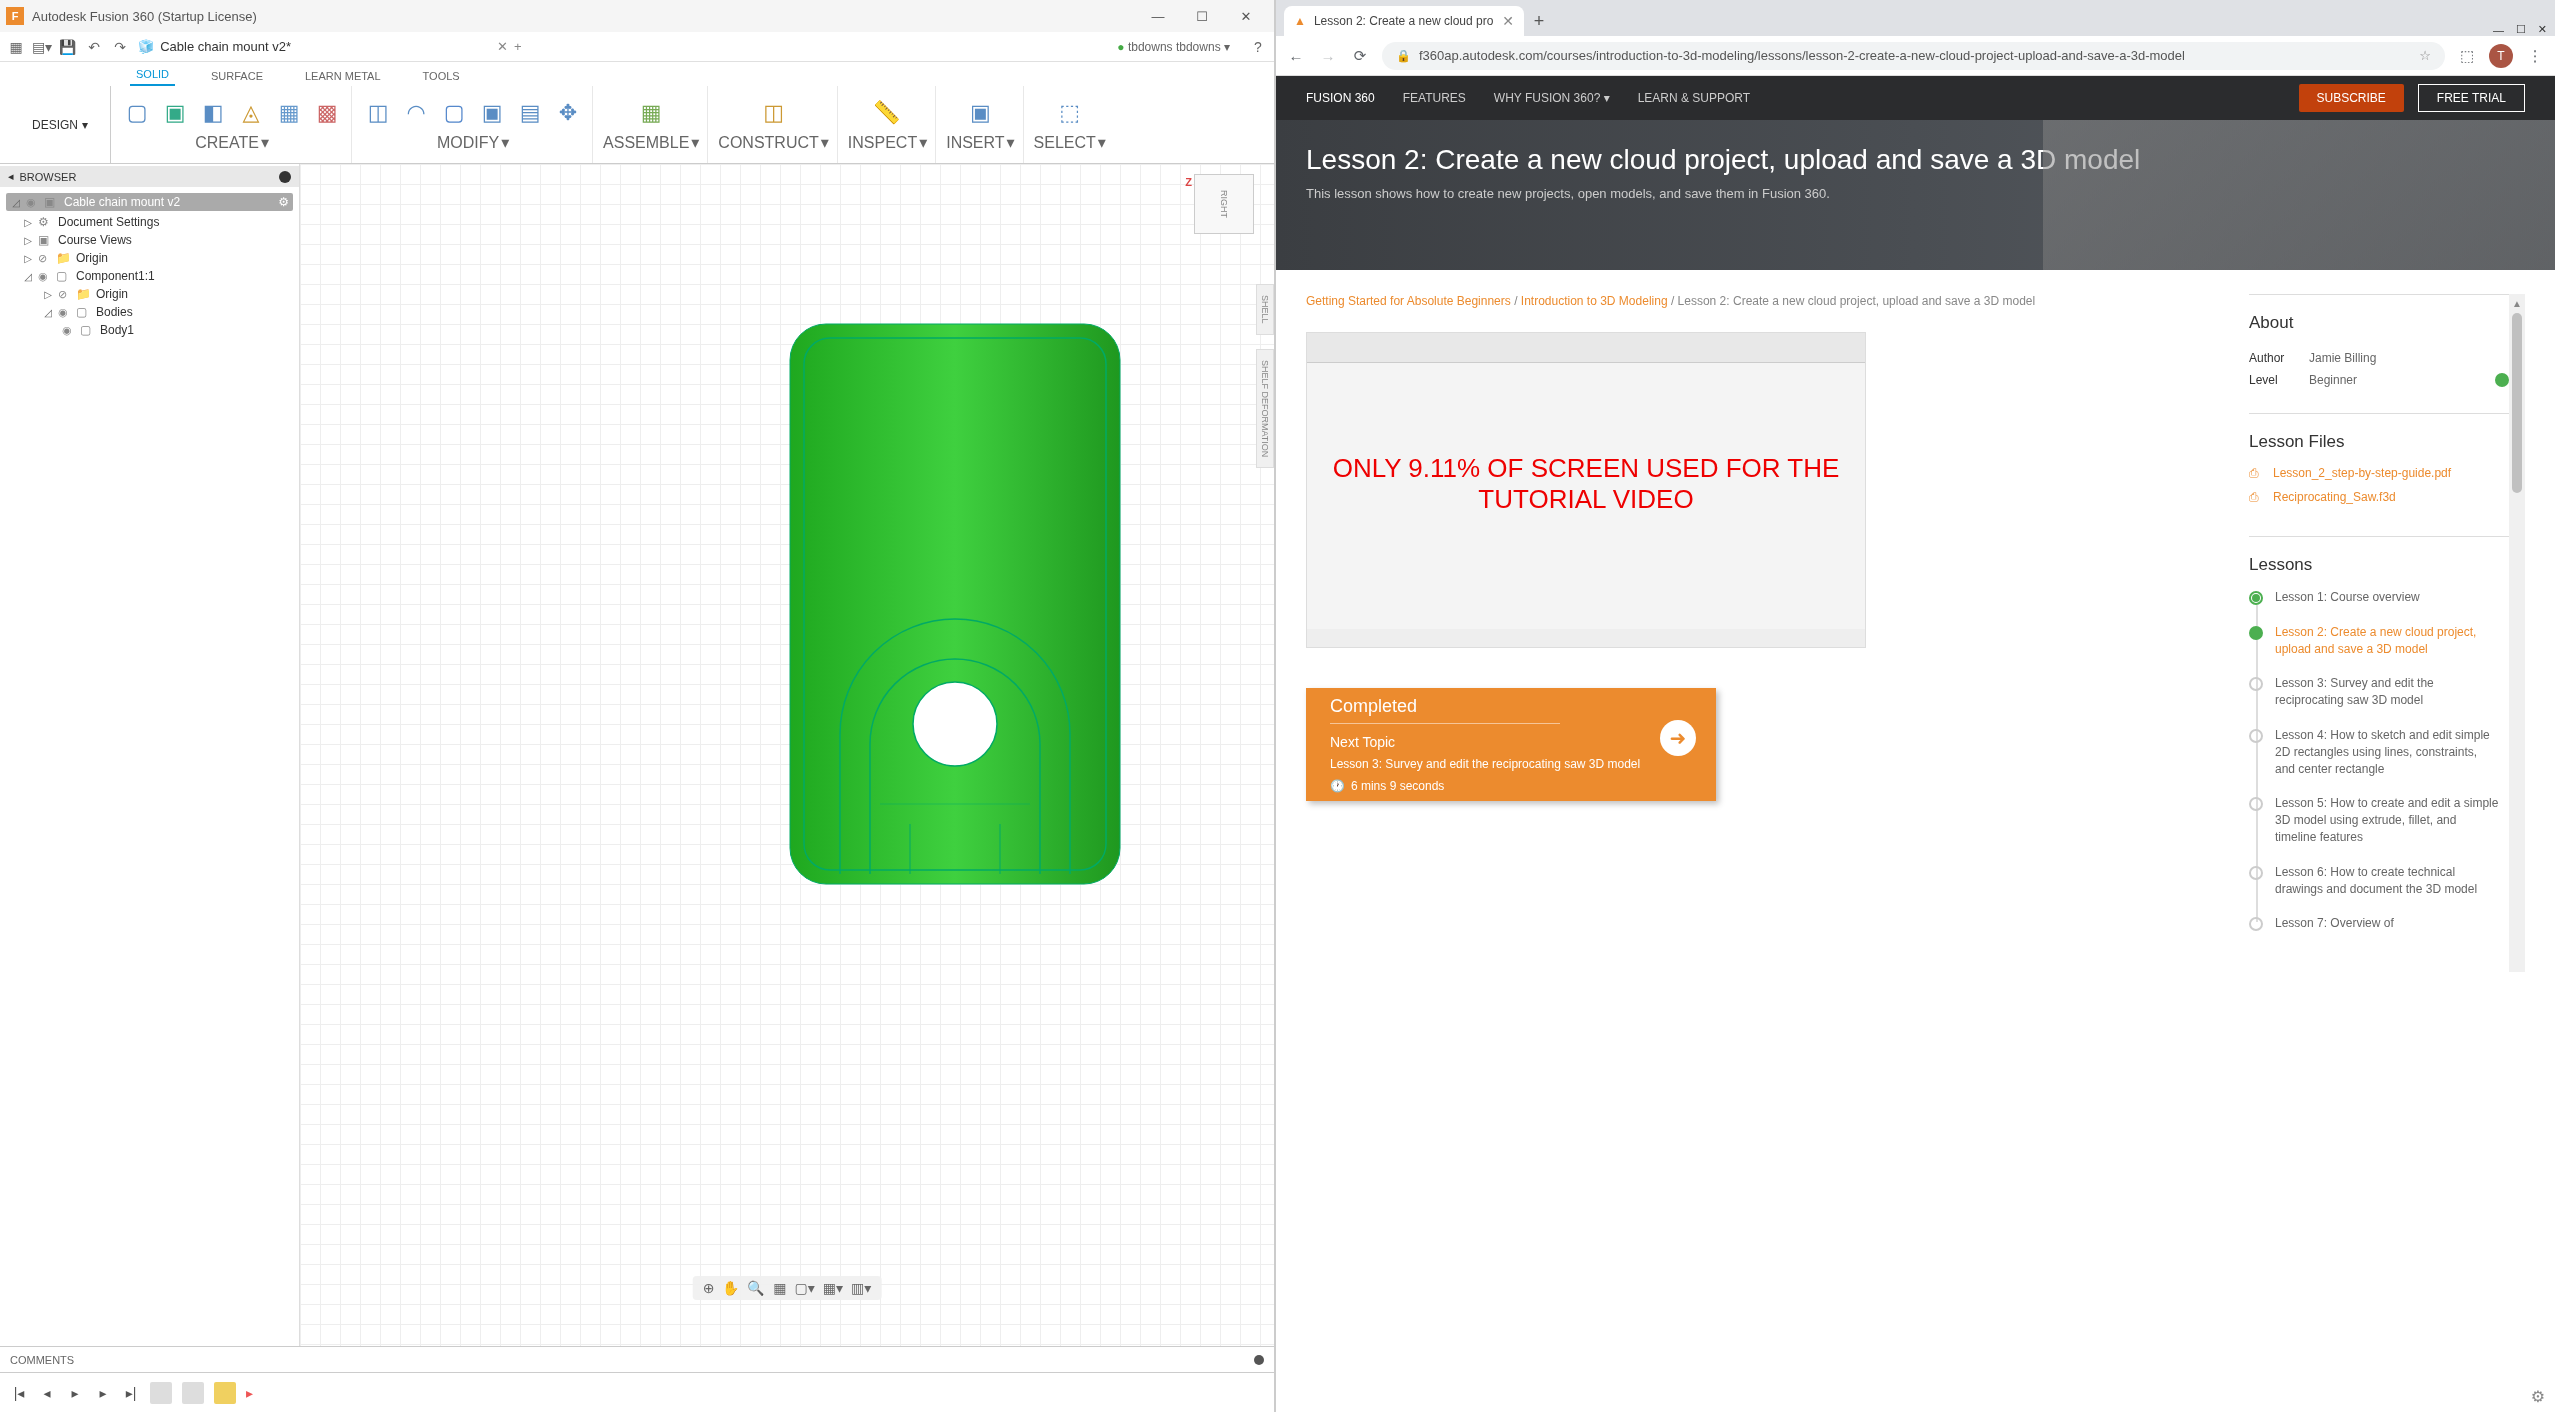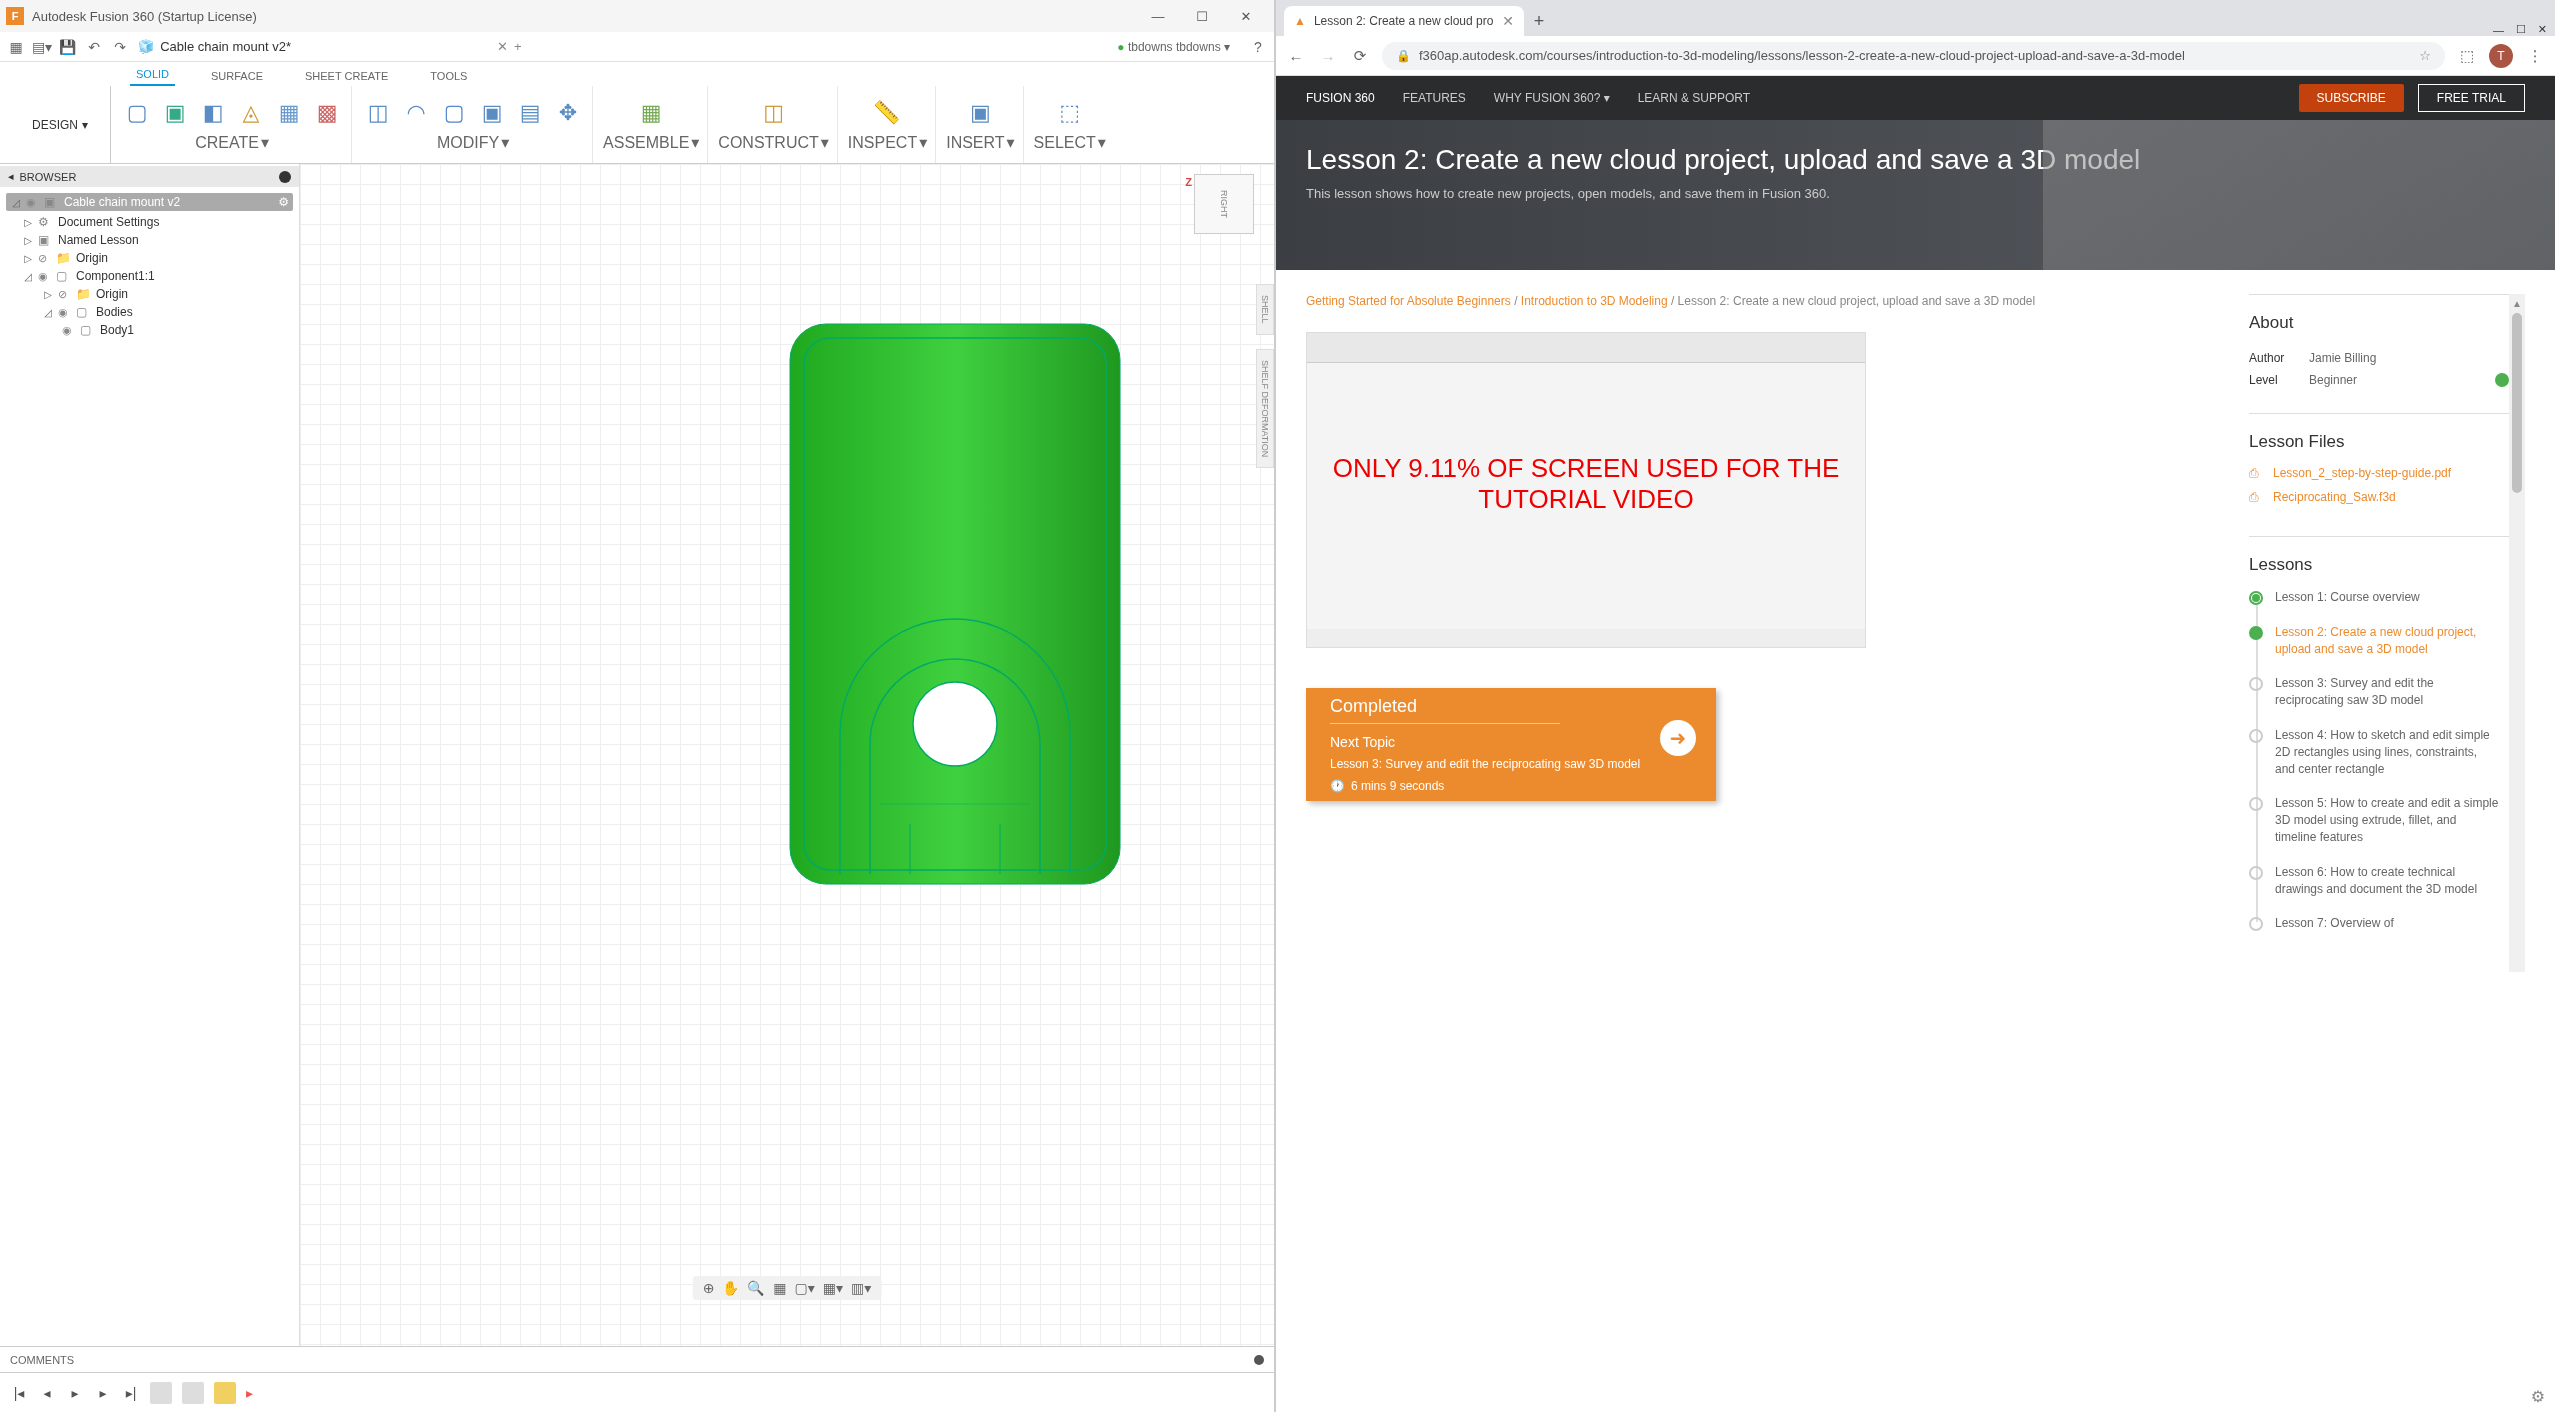--- a/index.html
+++ b/index.html
@@ -136,21 +136,21 @@
       <span style="margin-left:200px;color:#888">✕</span>
       <span style="color:#888">+</span>
     </div>
     <div class="f-qb-spacer"></div>
     <span class="f-user"><span style="color:#4a4">●</span> <span>tbdowns tbdowns</span> ▾</span>
     <span class="f-qb-icon">?</span>
   </div>
   <div class="f-ribbon-tabs">
     <span class="f-rtab active">SOLID</span>
     <span class="f-rtab">SURFACE</span>
-    <span class="f-rtab">SHEET CREATE</span>
+    <span class="f-rtab">LEARN METAL</span>
     <span class="f-rtab">TOOLS</span>
   </div>
   <div class="f-ribbon">
     <div class="f-rgroup" style="border-right:1px solid #ccc">
       <div class="f-design-btn"><span>DESIGN</span> ▾</div>
     </div>
     <div class="f-rgroup">
       <div class="f-rg-icons">
         <span class="f-ricon">▢</span>
         <span class="f-ricon" style="color:#3a8">▣</span>
@@ -217,21 +217,21 @@
         <div class="f-node">
             <span class="ind" style="width:14px"></span>
             <span class="f-caret">▷</span>
             <span class="f-nicon">⚙</span>
             <span>Document Settings</span>
           </div>
         <div class="f-node">
             <span class="ind" style="width:14px"></span>
             <span class="f-caret">▷</span>
             <span class="f-nicon">▣</span>
-            <span>Named Lesson</span>
+            <span>Course Views</span>
           </div>
         <div class="f-node">
             <span class="ind" style="width:14px"></span>
             <span class="f-caret">▷</span>
             <span class="f-eye">⊘</span>
             <span class="f-nicon">📁</span>
             <span>Origin</span>
           </div>
         <div class="f-node">
             <span class="ind" style="width:14px"></span>

